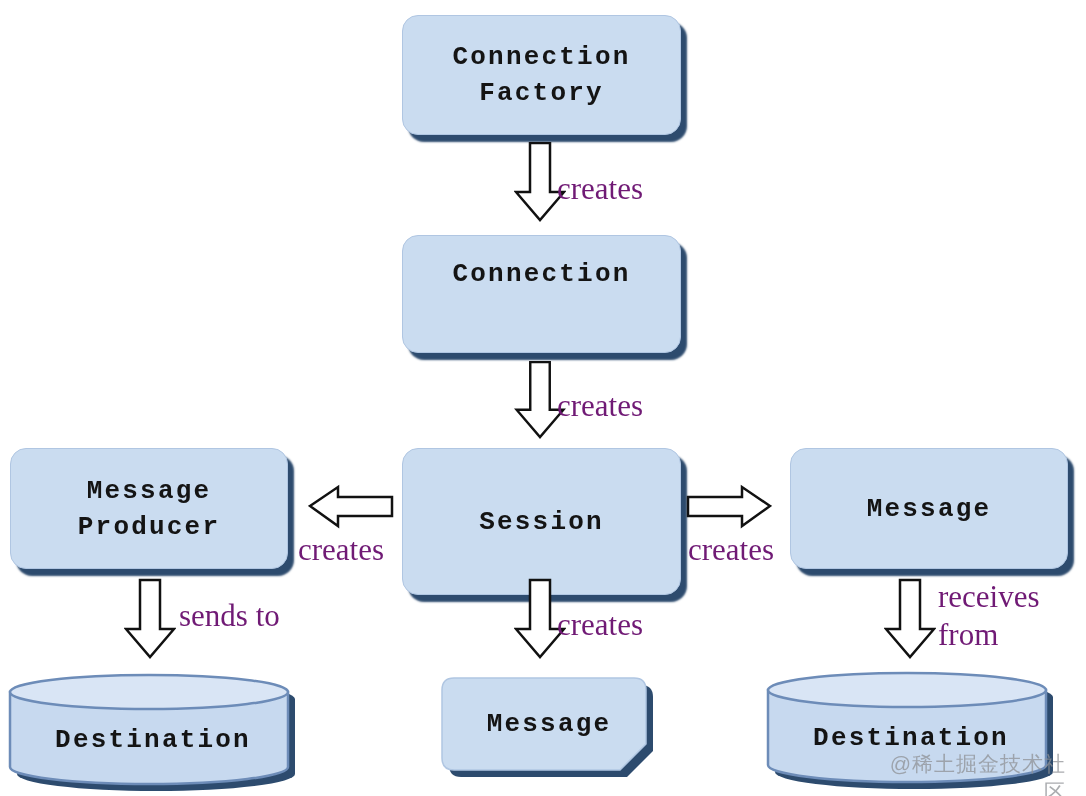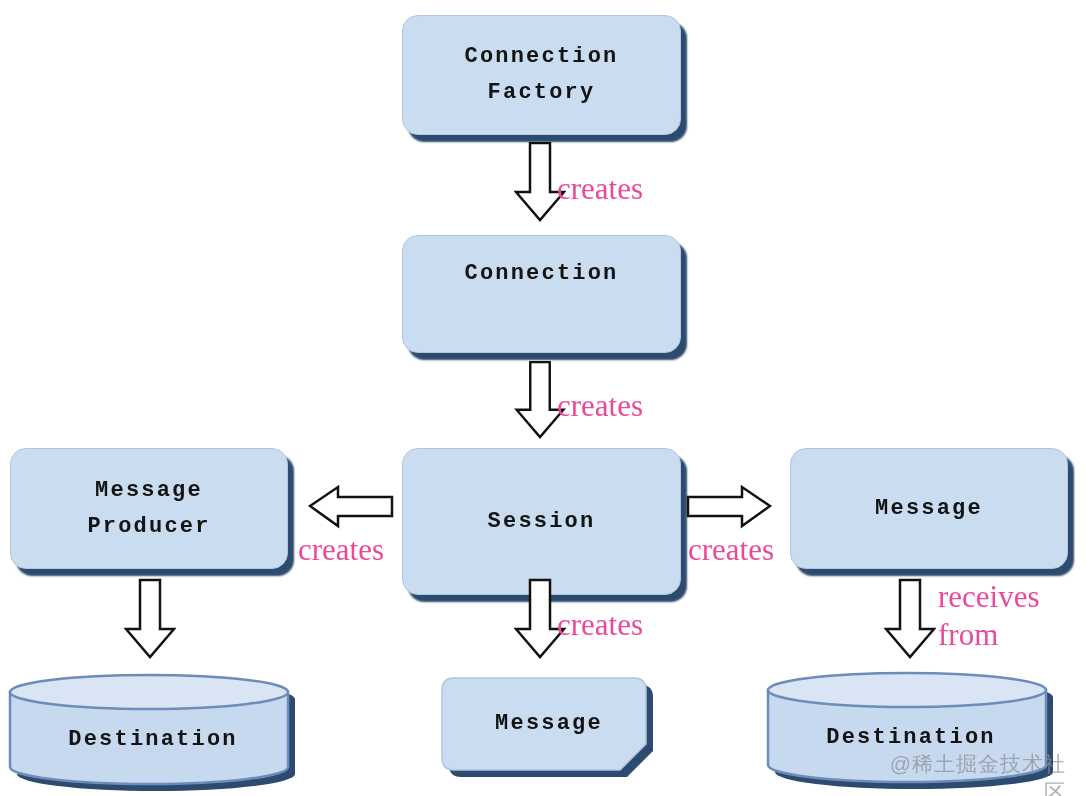--- a/index.html
+++ b/index.html
@@ -12,27 +12,27 @@
     position:absolute; box-sizing:border-box;
     background:#cadcf0;
     border:1.5px solid #b0c6e2;
     border-radius:16px;
     box-shadow:6px 7px 2px #2d4b6e;
     display:flex; flex-direction:column; align-items:center; justify-content:center;
   }
   .node-box.top-text { justify-content:flex-start; padding-top:20px; }
   .mono-label {
     font-family:"Liberation Mono","DejaVu Sans Mono",monospace;
-    font-weight:bold; font-size:22px; letter-spacing:2.2px;
+    font-weight:bold; font-size:26px; letter-spacing:2.2px;
     color:#141414; line-height:36px; white-space:nowrap; text-align:center;
   }
   
   .edge-label {
     position:absolute; font-family:"Liberation Serif","DejaVu Serif",serif;
-    font-size:31px; color:#ec4899; line-height:38px; white-space:nowrap;
+    font-size:31px; color:#701a75; line-height:38px; white-space:nowrap;
   }
   .arrow { position:absolute; }
   .shape-wrap { position:absolute; }
   .shape-label {
     position:absolute; left:0; right:0; display:flex;
     align-items:center; justify-content:center;
   }
   .watermark {
     position:absolute; left:888px; top:750px; width:178px;
     text-align:right; font-size:21px; color:#8f9296; opacity:0.75;
@@ -83,20 +83,21 @@
   <div class="edge-label" style="left:298px; top:531px;">creates</div>
 
   <svg class="arrow" style="left:686px; top:484px;" width="86" height="45" viewBox="0 0 86 45">
     <path d="M84 22 L56 3 V13 H2 V32 H56 V42 Z" fill="#ffffff" stroke="#111111" stroke-width="2.5"></path>
   </svg>
   <div class="edge-label" style="left:688px; top:531px;">creates</div>
 
   <svg class="arrow" style="left:124px; top:578px;" width="52" height="82" viewBox="0 0 52 80">
     <path d="M16 1 H36 V50 H50 L26 78 L2 50 H16 Z" fill="#ffffff" stroke="#111111" stroke-width="2.5"></path>
   </svg>
+  <div class="edge-label" style="left:179px; top:597px;">sends to</div>
 
   <svg class="arrow" style="left:514px; top:578px;" width="52" height="82" viewBox="0 0 52 80">
     <path d="M16 1 H36 V50 H50 L26 78 L2 50 H16 Z" fill="#ffffff" stroke="#111111" stroke-width="2.5"></path>
   </svg>
   <div class="edge-label" style="left:557px; top:606px;">creates</div>
 
   <svg class="arrow" style="left:884px; top:578px;" width="52" height="82" viewBox="0 0 52 80">
     <path d="M16 1 H36 V50 H50 L26 78 L2 50 H16 Z" fill="#ffffff" stroke="#111111" stroke-width="2.5"></path>
   </svg>
   <div class="edge-label" style="left:938px; top:578px;">

